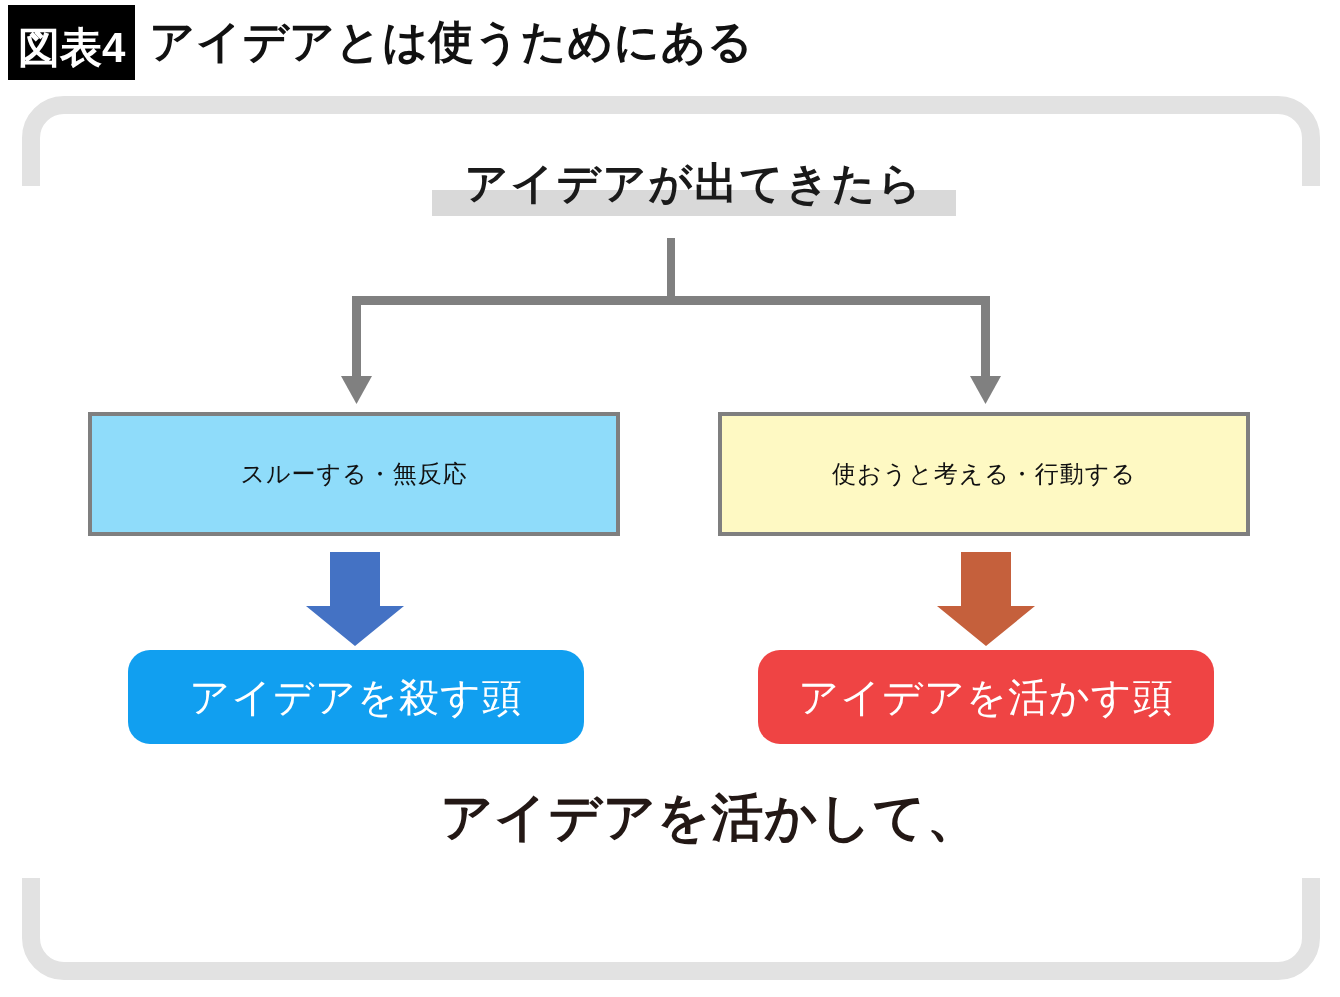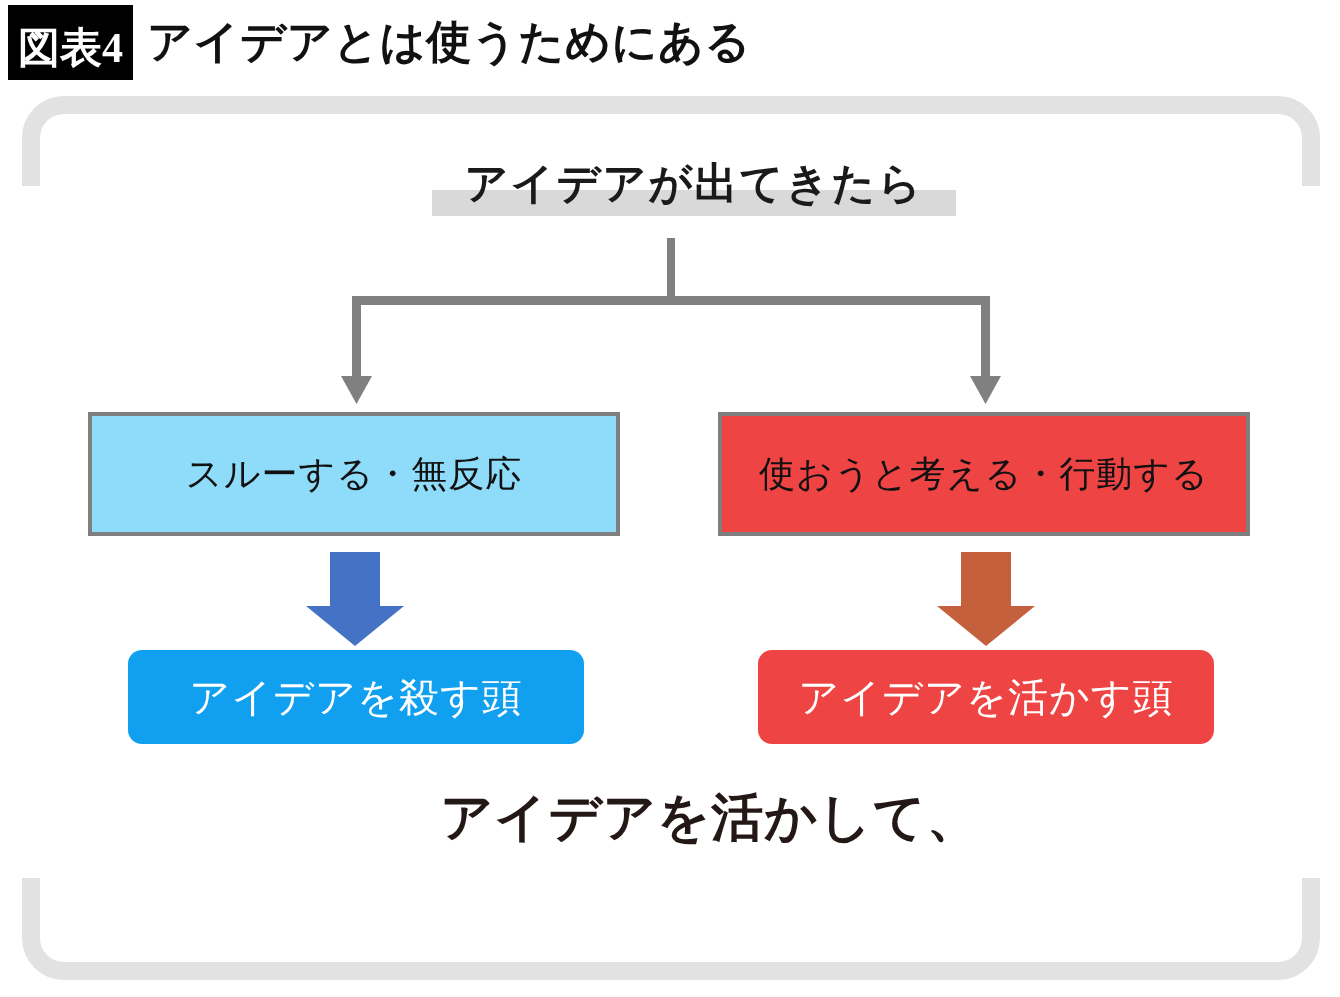--- a/index.html
+++ b/index.html
@@ -25,21 +25,21 @@
     align-items: center;
   }
   #figure-badge {
     background: #000000;
     color: #ffffff;
     font-size: 42px;
     font-weight: 700;
     line-height: 1;
     padding: 22px 10px 11px 10px;
     letter-spacing: 0px;
-    font-family: Liberation Serif, serif;
+    font-family: Liberation Sans, sans-serif;
   }
   #title-text {
     color: #111111;
     font-size: 45px;
     font-weight: 700;
     margin-left: 14px;
     letter-spacing: 0.5px;
     white-space: nowrap;
     font-family: "DejaVu Sans", "Liberation Sans", sans-serif;
   }
@@ -106,45 +106,45 @@
   
   .branch-box {
     position: absolute;
     box-sizing: border-box;
     border: 4px solid #7f7f7f;
     display: flex;
     align-items: center;
     justify-content: center;
   }
   .branch-box-label {
-    font-size: 36px;
+    font-size: 24px;
     color: #111111;
     letter-spacing: 1px;
     white-space: nowrap;
     font-family: Liberation Serif, serif;
   }
   #branch-box-left {
     left: 88px;
     top: 412px;
     width: 532px;
     height: 124px;
     background: #8fdcfa;
   }
   #branch-box-right {
     left: 718px;
     top: 412px;
     width: 532px;
     height: 124px;
-    background: #ef4444;
+    background: #fef9c3;
   }
 
   
   .result-pill {
     position: absolute;
-    border-radius: 14px;
+    border-radius: 22px;
     display: flex;
     align-items: center;
     justify-content: center;
   }
   .result-pill-label {
     font-size: 40px;
     color: #ffffff;
     letter-spacing: 1px;
     white-space: nowrap;
     font-family: "DejaVu Sans", "Liberation Sans", sans-serif;

